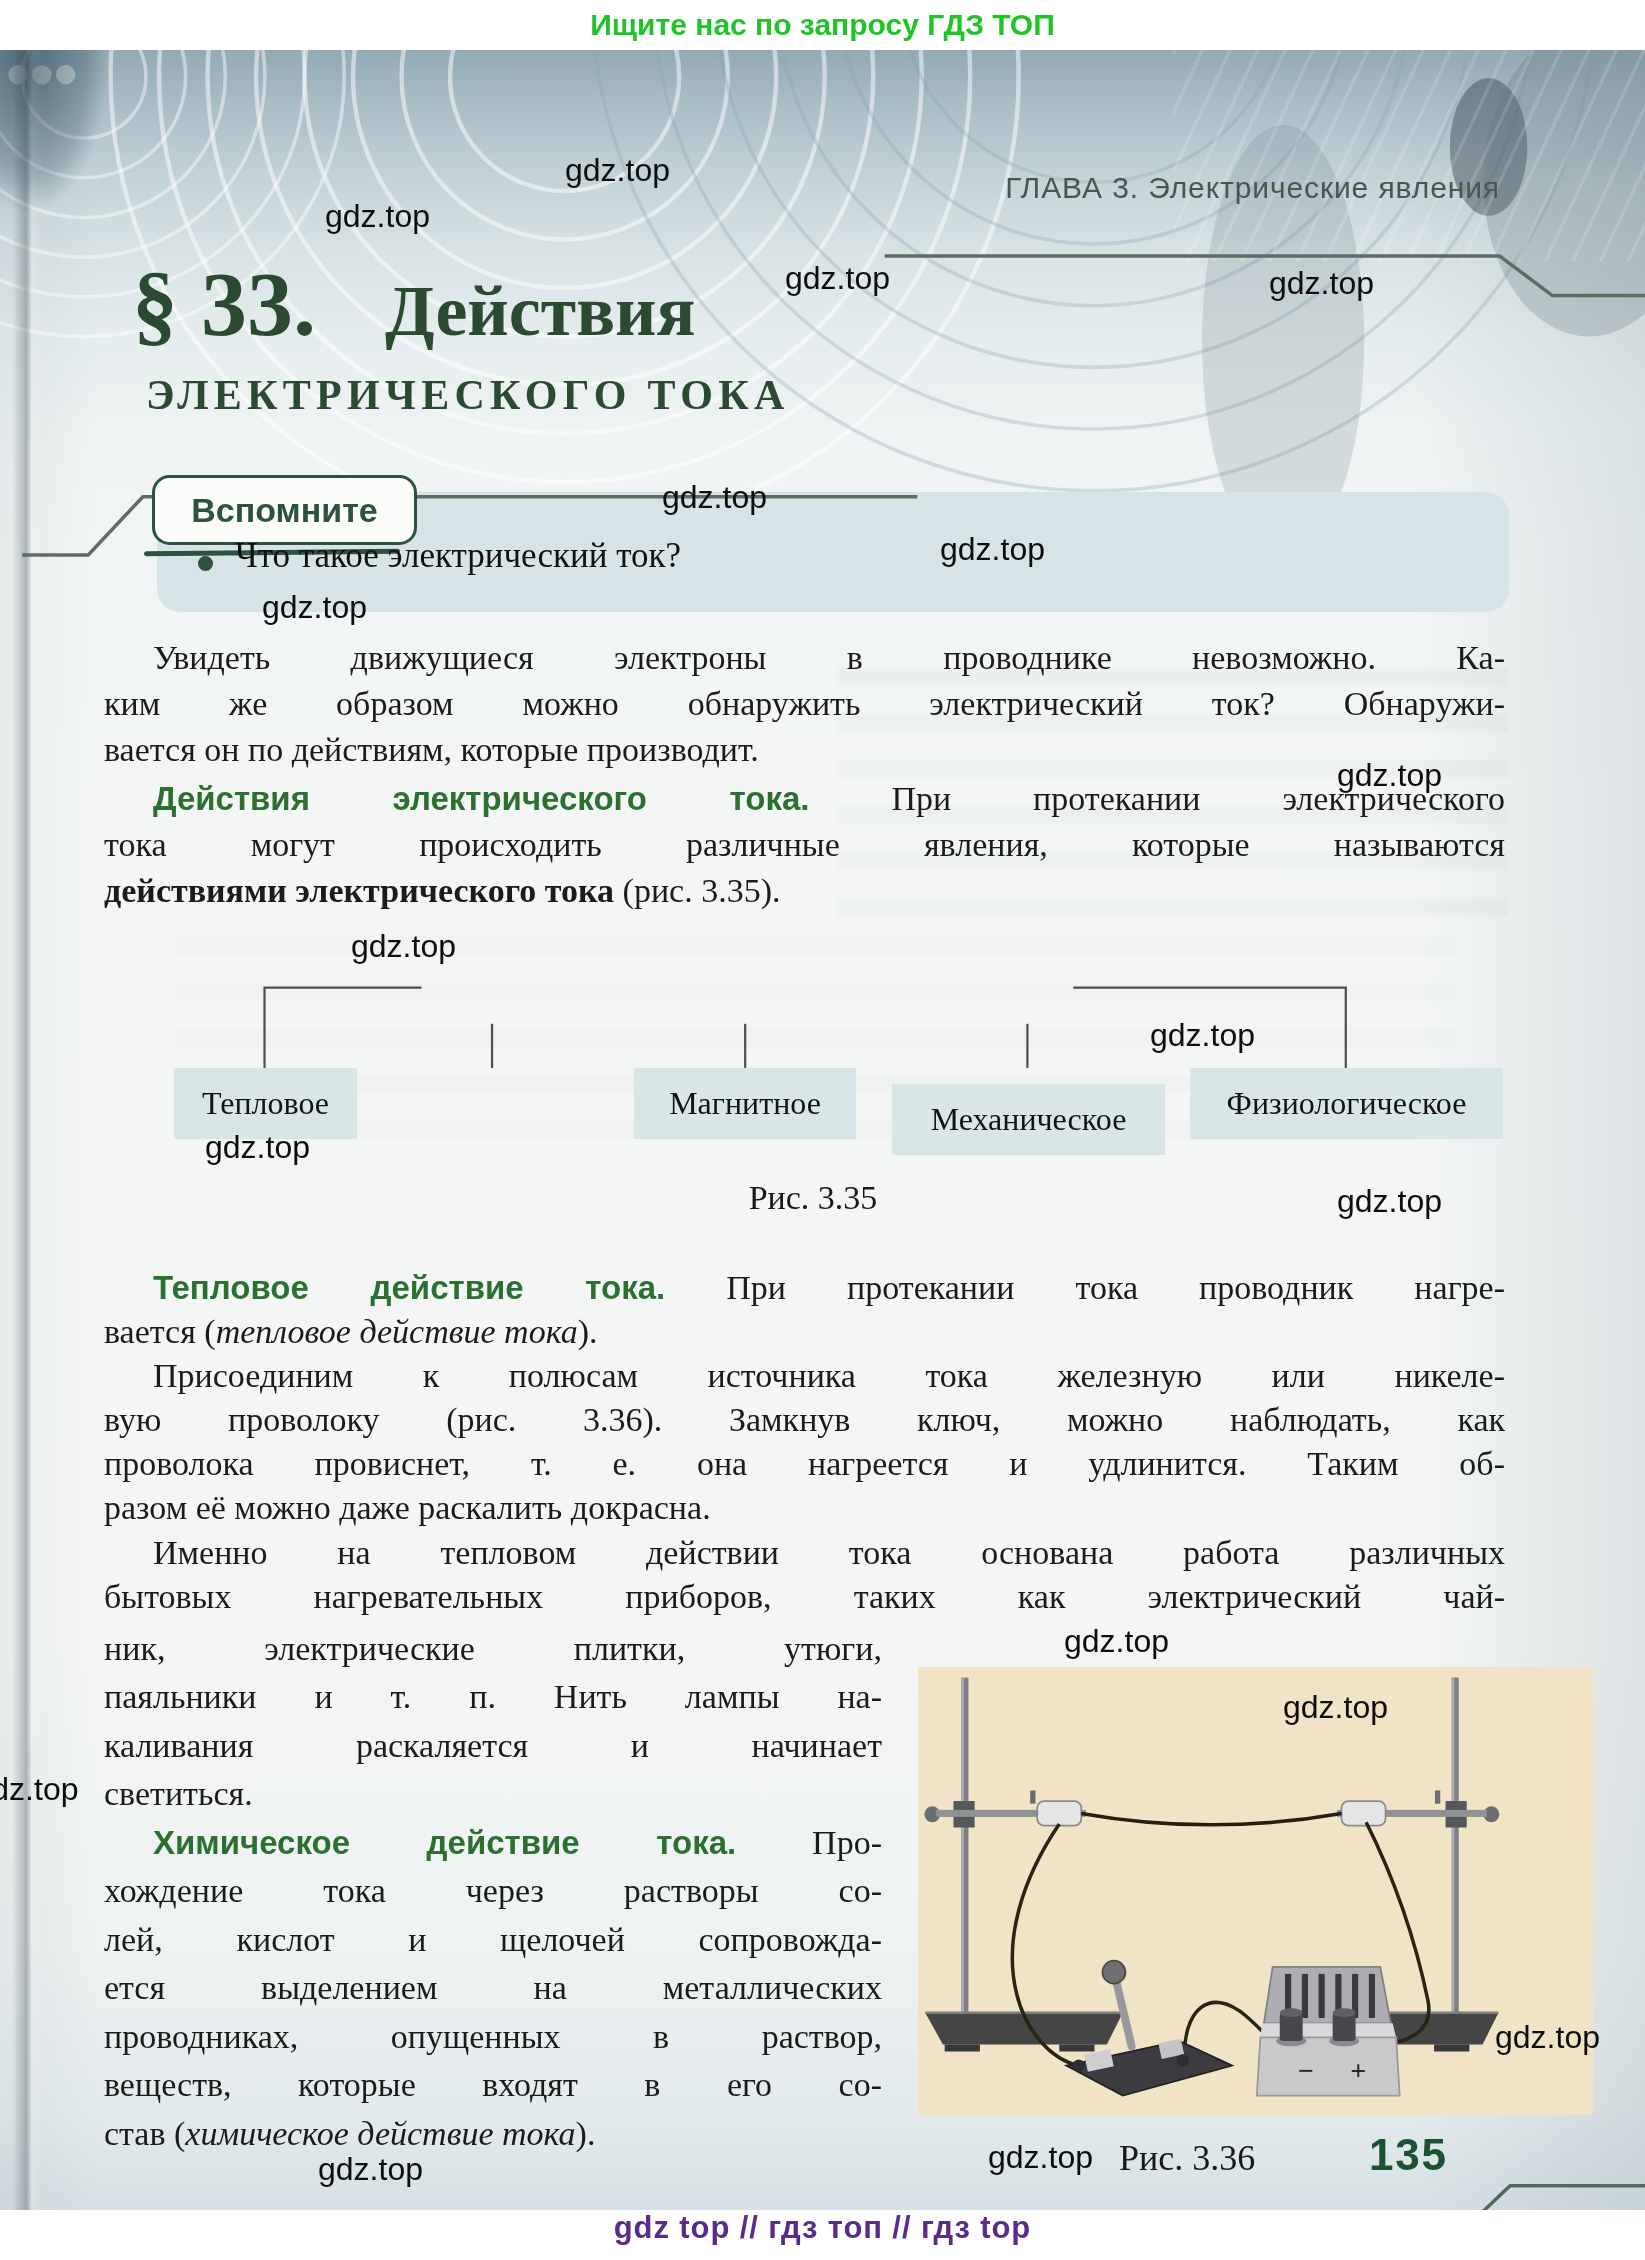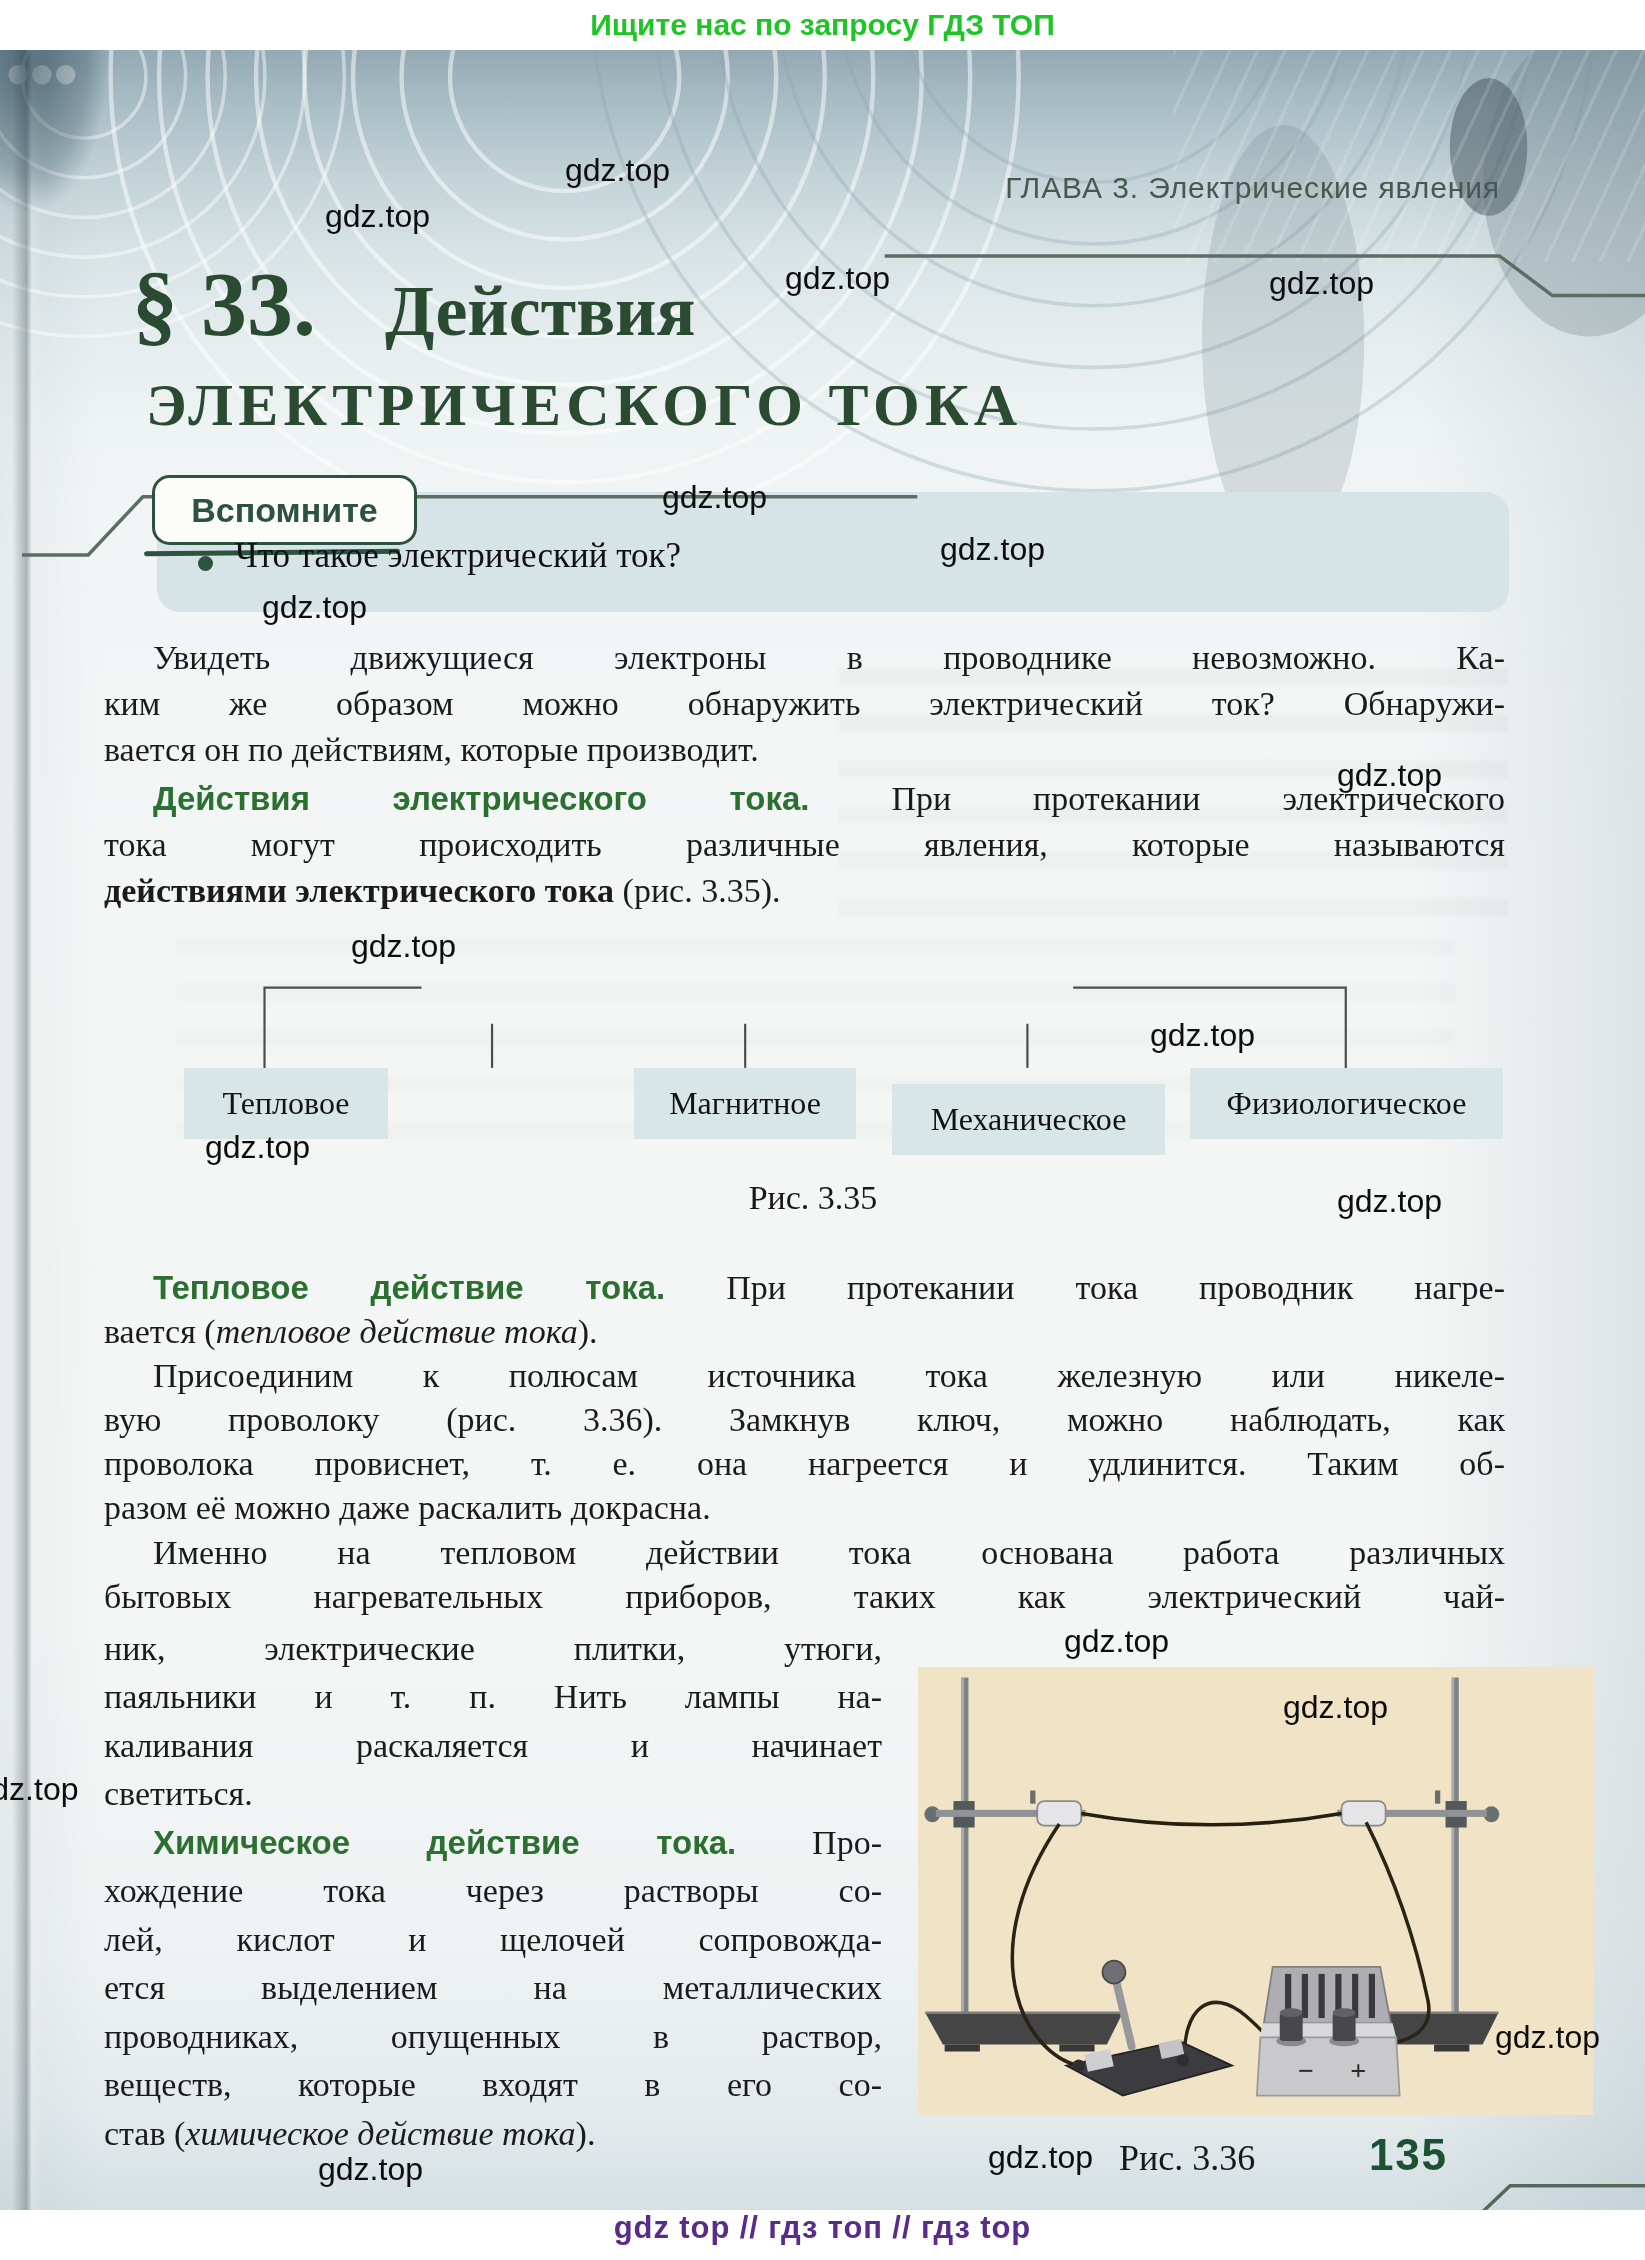--- a/index.html
+++ b/index.html
@@ -38,21 +38,21 @@
     background:radial-gradient(ellipse 106px 194px at 28px 17.6px,rgba(25,55,70,.55) 0%,rgba(25,55,70,.25) 55%,rgba(25,55,70,0) 75%);}
   .ghost{position:absolute;filter:blur(1.8px);opacity:.55;
     background:repeating-linear-gradient(180deg,rgba(110,135,125,.10) 0 17.6px,rgba(0,0,0,0) 17.6px 46px);}
   
   .chapter{position:absolute;left:888px;top:171px;width:612px;text-align:right;
     font-family:"Liberation Sans","DejaVu Sans",sans-serif;font-size:30px;font-weight:500;color:#46584f;letter-spacing:0.9px;}
   .rules{position:absolute;left:0;top:0;width:1645px;height:2160px;pointer-events:none;}
   .title1{position:absolute;left:132px;top:251px;display:flex;align-items:baseline;color:var(--title-green);}
   .title1 .big{font-size:92px;font-weight:700;}
   .title1 .word{font-size:72px;font-weight:700;margin-left:69px;}
-  .title2{position:absolute;left:146px;top:371px;font-size:60px;font-weight:700;letter-spacing:5.3px;color:var(--title-green);}
+  .title2{position:absolute;left:146px;top:371px;font-size:42px;font-weight:700;letter-spacing:5.3px;color:var(--title-green);}
   
   .rem-panel{position:absolute;left:157px;top:492px;width:1352px;height:120px;border-radius:23px;background:#d7e4e7;}
   .rem-badge{position:absolute;left:152px;top:475px;width:259px;height:64px;background:#fcfcfa;
     border:3.5px solid var(--dk-green);border-radius:17.6px;display:flex;align-items:center;justify-content:center;
     font-family:"Liberation Sans","DejaVu Sans",sans-serif;font-size:34px;font-weight:700;color:var(--dk-green);}
   .rem-badge::after{content:"";position:absolute;left:-10.6px;right:14px;bottom:-13.2px;height:5.3px;
     background:var(--dk-green);border-radius:3.5px;transform:rotate(-0.6deg);}
   .bullet{position:absolute;left:198px;top:556px;width:15px;height:15px;border-radius:50%;background:var(--dk-green);}
   .question{position:absolute;left:235px;top:536px;font-size:35px;color:#111;}
   
@@ -161,21 +161,21 @@
 <div class="scheme" style="z-index:12;">
   <svg style="position:absolute;inset:0;" viewBox="0 0 1635 272">
     <g fill="none" stroke="#4d4d4d" stroke-width="2.5">
       <polyline points="360,54 182,54 182,145"></polyline>
       <polyline points="1099,54 1408,54 1408,145"></polyline>
       <line x1="440" y1="95" x2="440" y2="145"></line>
       <line x1="727" y1="95" x2="727" y2="145"></line>
       <line x1="1047" y1="95" x2="1047" y2="145"></line>
     </g>
   </svg>
-  <div class="s-child" style="left:80px;width:204px;">Тепловое</div>
+  <div class="s-child" style="left:70px;width:183px;">Тепловое</div>
   <div class="s-child" style="left:530px;width:222px;">Магнитное</div>
   <div class="s-child" style="left:788px;width:273px;margin-top:16px;">Механическое</div>
   <div class="s-child" style="left:1086px;width:313px;">Физиологическое</div>
 </div>
 <div class="caption z-text" style="left:92px;top:1179px;width:1442px;text-align:center;">Рис. 3.35</div>
 
 <div class="bl col-full just ind z-text" style="top:1267px"><span class="g">Тепловое действие тока.</span><span> При протекании тока проводник нагре-</span></div>
 <div class="bl col-full z-text" style="top:1311px"><span>вается (</span><span class="i">тепловое действие тока</span><span>).</span></div>
 <div class="bl col-full just ind z-text" style="top:1355px"><span>Присоединим к полюсам источника тока железную или никеле-</span></div>
 <div class="bl col-full just z-text" style="top:1399px"><span>вую проволоку (рис. 3.36). Замкнув ключ, можно наблюдать, как</span></div>

